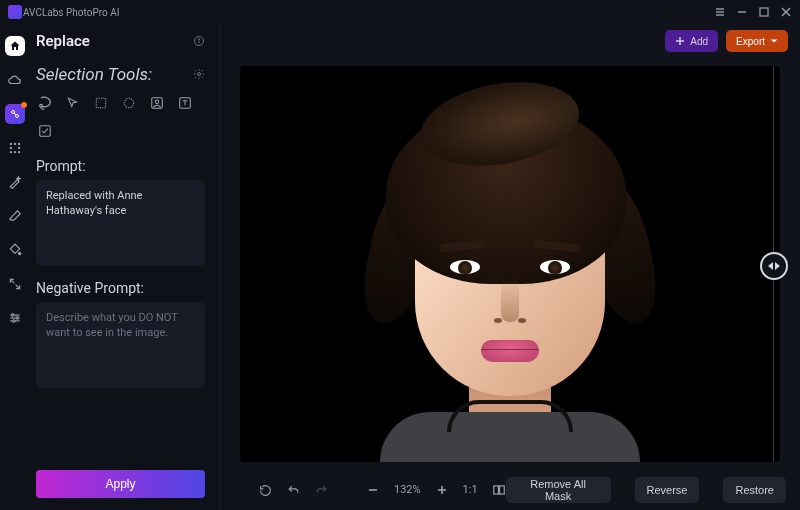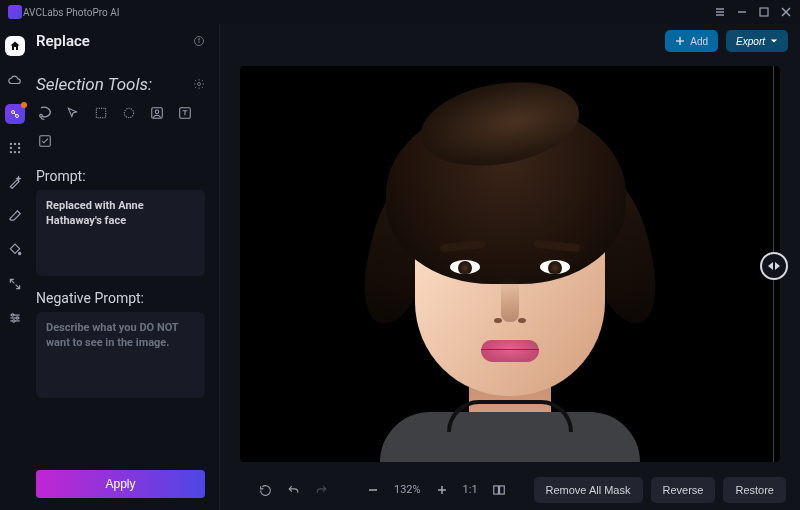--- a/index.html
+++ b/index.html
@@ -9,34 +9,34 @@
   .titlebar-right { display: flex; align-items: center; gap: 10px; }
   .win-ctrl { width: 12px; height: 12px; display: flex; align-items: center; justify-content: center; cursor: pointer; }
   .logo-badge { width: 14px; height: 14px; border-radius: 3px; background: linear-gradient(135deg,#7c3aed,#4f46e5); }
   .app { display: flex; height: 486px; }
   .toolstrip { width: 30px; background: #0f1118; display: flex; flex-direction: column; align-items: center; gap: 14px; padding-top: 12px; }
   .ts-btn { width: 20px; height: 20px; display: flex; align-items: center; justify-content: center; border-radius: 6px; cursor: pointer; color: #9ca1af; }
   .ts-btn.home { background: #fff; color: #0f1118; }
   .ts-btn.accent { background: linear-gradient(135deg,#7c3aed,#4f46e5); color:#fff; border-radius:5px; position:relative; }
   .ts-btn.accent .dot { position:absolute; top:-2px; right:-2px; width:6px; height:6px; border-radius:50%; background:#f97316;}
   .sidepanel { width: 190px; background: #0f1118; border-right: 1px solid #1c1f29; padding: 8px 14px 12px 6px; display: flex; flex-direction: column; }
-  .panel-title-row { display:flex; align-items:center; justify-content:space-between; margin-bottom:24px; }
+  .panel-title-row { display:flex; align-items:center; justify-content:space-between; margin-bottom:14px; }
   .panel-title { font-size: 15px; font-weight: 600; color:#e9eaee; }
   .info-ic { color:#6b7180; }
   .sel-label-row { display:flex; align-items:center; justify-content:space-between; font-size:17px; color:#cfd2da; margin-bottom:10px;font-style:italic;}
   .sel-grid { display:flex; gap:10px; margin-bottom:18px; flex-wrap:wrap; }
   .sel-tool { width:18px; height:18px; display:flex; align-items:center; justify-content:center; color:#9ca1af; cursor:pointer; }
   .prompt-lbl { font-size:14px; color:#cfd2da; margin-bottom:6px;}
-  .prompt-box { background:#181b25; border-radius:6px; min-height:86px; padding:8px 10px; font-size:11px; color:#d0d2d8; line-height:1.4; margin-bottom:14px;font-weight:bold; }
+  .prompt-box { background:#181b25; border-radius:6px; min-height:86px; padding:8px 10px; font-size:11px; color:#d0d2d8; line-height:1.4; margin-bottom:14px; }
   .prompt-box.placeholder { color:#6b7180; min-height:86px;}
   .apply-btn { height:28px; border:none; border-radius:4px; background:linear-gradient(90deg,#c026d3,#4f46e5); color:#fff; font-size:12px; cursor:pointer; margin-top:auto; }
   .main { flex:1; display:flex; flex-direction:column; background:#11131b; }
   .topbar { height:34px; display:flex; align-items:center; justify-content:flex-end; gap:8px; padding:0 12px; }
-  .btn { height:22px; border:none; border-radius:5px; background:#0369a1; color:#d0d2d8; font-size:10px; padding:0 10px; display:flex; align-items:center; gap:5px; cursor:pointer;}
-  .btn.export { background:#0c4a6e; color:#fff;font-style:italic;}
+  .btn { height:22px; border:none; border-radius:5px; background:#4c1d95; color:#d0d2d8; font-size:10px; padding:0 10px; display:flex; align-items:center; gap:5px; cursor:pointer;}
+  .btn.export { background:#c2410c; color:#fff;}
   .canvas-wrap { flex:1; display:flex; align-items:center; justify-content:center; padding:4px 18px; position:relative;}
   .canvas { width:540px; height:396px; background:#000; border-radius:4px; overflow:hidden; position:relative; }
   .face { position:absolute; inset:0; }
   .shirt { position:absolute; bottom:0; left:50%; transform:translateX(-50%); width:260px; height:50px; background:#3e4044; border-radius:110px 110px 0 0; }
   .collar { position:absolute; bottom:30px; left:50%; transform:translateX(-50%); width:126px; height:32px; border:4px solid #111; border-bottom:none; border-radius:60px 60px 0 0;}
   .neck { position:absolute; bottom:36px; left:50%; transform:translateX(-50%); width:82px; height:86px; background:linear-gradient(180deg,#b87f62,#d9a183); border-radius:30px 30px 14px 14px;}
   .head { position:absolute; top:84px; left:50%; transform:translateX(-50%); width:190px; height:246px; background:linear-gradient(130deg,#fbdcc4 20%,#d8a584 90%); border-radius:88px 88px 94px 94px;}
   .hair { position:absolute; top:18px; left:50%; transform:translateX(-50%); width:260px; height:190px; }
   .hair::before { content:""; position:absolute; left:6px; top:20px; width:240px; height:180px; background:radial-gradient(ellipse at 50% 30%, #3b2518 0%, #1f120b 60%, #0b0704 100%); border-radius:50% 50% 44% 44%; filter:blur(0.3px);}
   .hair::after { content:""; position:absolute; left:40px; top:0; width:160px; height:80px; background:radial-gradient(ellipse at 60% 50%, #4a3221 0%, #20140c 70%); border-radius:50%; transform:rotate(-10deg);}
@@ -55,21 +55,21 @@
   .lips { position:absolute; top:274px; left:50%; transform:translateX(-50%); width:58px; height:22px; background:radial-gradient(ellipse at 50% 40%,#e8618e 0%,#c14972 70%); border-radius:26px 26px 30px 30px;}
   .lips::before{content:"";position:absolute;top:9px;left:0;width:100%;height:1px;background:rgba(90,30,50,.7);}
   .slider-rail { position:absolute; top:8px; right:26px; bottom:8px; width:1px; background:#3a3e4c; }
   .slider-handle { position:absolute; right:12px; top:47%; width:28px; height:28px; border-radius:50%; background:#11131b; border:2px solid #d6d8df; display:flex; align-items:center; justify-content:center; gap:2px; cursor:grab;}
   .slider-handle .tri{width:0;height:0;border-top:4px solid transparent;border-bottom:4px solid transparent;}
   .slider-handle .tl{border-right:5px solid #d6d8df;}
   .slider-handle .tr{border-left:5px solid #d6d8df;}
   .bottombar { height:40px; display:flex; align-items:center; justify-content:space-between; padding:0 14px; }
   .zoom-ctrls { display:flex; align-items:flex-start; gap:14px; color:#9ca1af; font-size:11px; margin-left:24px;}
   .zoom-ctrls .ic { cursor:pointer; display:flex; align-items:center; justify-content:center; width:14px; height:14px;}
-  .action-btns { display:flex; gap:8px;align-items:flex-end;}
+  .action-btns { display:flex; gap:24px;align-items:flex-end;}
   .action-btns .btn{height:26px; font-size:11px; padding:0 12px; background:#22252f;}
   svg{display:block;}
 </style>
 </head>
 <body>
 
 <div class="titlebar">
   <div class="titlebar-left">
     <div class="logo-badge"></div>
     <span>AVCLabs PhotoPro AI</span>

